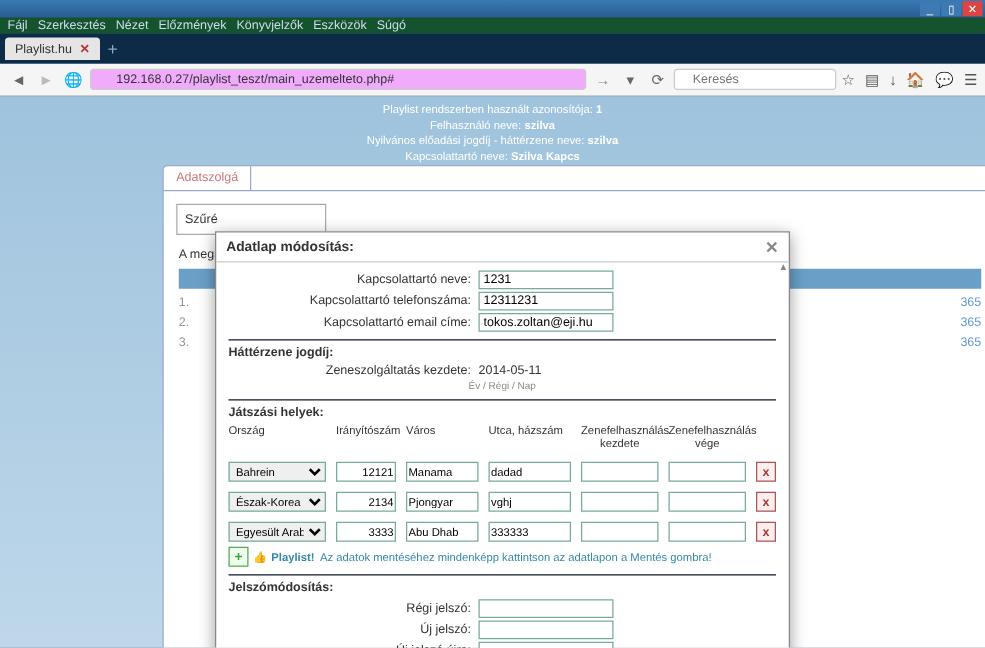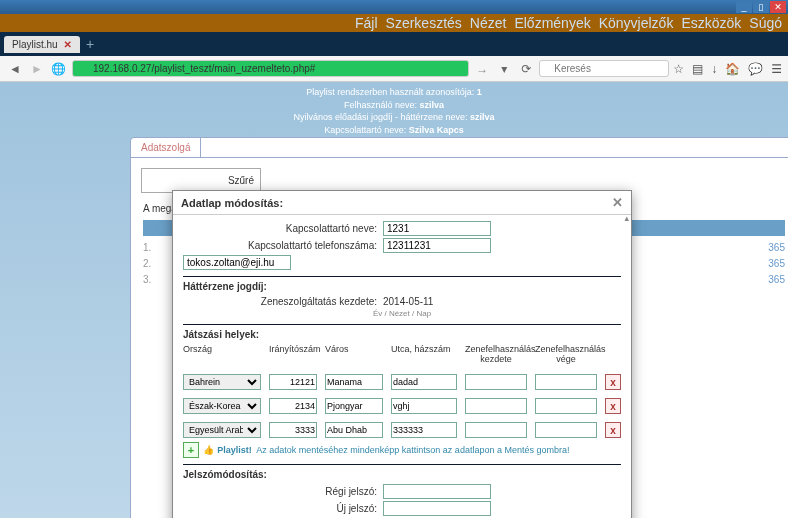--- a/index.html
+++ b/index.html
@@ -1,43 +1,43 @@
 <!DOCTYPE html>
 <html><head>
   <meta charset="utf-8">
   <style>
     * { box-sizing: border-box; margin: 0; padding: 0; }
     body { font-family: Arial, sans-serif; font-size: 11px; background: #2a5c8f; width: 788px; height: 518px; overflow: hidden; position: relative; }
     
     
     .titlebar { background: linear-gradient(#3a7ab5, #2a5c8f); height: 14px; display: flex; justify-content: space-between; align-items: center; padding: 0 2px; color: white; font-size: 9px; }
-    .menubar { background: #a16207; color: #cde; padding: 1px 6px; font-size: 14px; display: flex; gap: 8px; justify-content: flex-end; }
+    .menubar { background: #14532d; color: #cde; padding: 1px 6px; font-size: 10px; display: flex; gap: 8px; }
     .menubar span { cursor: default; }
     .tabbar { background: #0d2a47; height: 24px; display: flex; align-items: center; padding: 0 4px; }
     .tab { background: #e5e5e5; border-radius: 3px 3px 0 0; padding: 3px 8px; font-size: 10px; display: flex; align-items: center; gap: 6px; color: #333; }
     .tab .closex { color: #b33; font-weight: bold; }
     .newtab { color: #8ab; margin-left: 6px; font-size: 14px; }
     .addrbar { background: #f5f5f5; height: 26px; display: flex; align-items: center; padding: 2px 6px; gap: 4px; border-bottom: 1px solid #ccc; }
     .navbtn { width: 18px; height: 18px; display: inline-flex; align-items: center; justify-content: center; color: #666; font-size: 12px; }
-    .url { flex: 1; border: 1px solid #ccc; border-radius: 3px; padding: 2px 18px 2px 20px; font-size: 10px; background: #22c55e; color: #333; position: relative; }
+    .url { flex: 1; border: 1px solid #ccc; border-radius: 3px; padding: 2px 18px 2px 20px; font-size: 10px; background: #f0abfc; color: #333; position: relative; }
     .search { width: 130px; border: 1px solid #ccc; border-radius: 3px; padding: 2px 4px 2px 14px; font-size: 10px; background: white; color: #888; }
     .rbtns { display: flex; gap: 8px; color: #555; font-size: 12px; }
     .wbtns { display: flex; gap: 1px; }
     .wbtn { width: 16px; height: 12px; background: #3d7ab3; color: white; font-size: 9px; display: flex; align-items: center; justify-content: center; }
     .wbtn.close { background: #d44; }
     
     
     .page { height: 454px; background: linear-gradient(#9fc3dd, #bfd8ea); position: relative; overflow: hidden; }
     .banner { text-align: center; color: white; font-size: 9px; padding: 4px; line-height: 1.4; }
     .banner b { font-weight: bold; }
     
     .maincard { position: absolute; left: 130px; top: 55px; width: 668px; height: 390px; background: white; border: 1px solid #9ac; border-radius: 4px; }
     .cardtabs { display: flex; border-bottom: 1px solid #9ac; }
     .ctab { padding: 4px 10px; font-size: 10px; color: #c77; border-right: 1px solid #9ac; }
-    .filterbox { margin: 10px; border: 1px solid #aaa; padding: 6px; font-size: 10px; color: #333; width: 120px; text-align: right; }
+    .filterbox { margin: 10px; border: 1px solid #aaa; padding: 6px; font-size: 10px; color: #333; width: 120px; }
     .megad { margin: 6px 12px; font-size: 10px; color: #333; }
     .tablehdr { background: #6aa0c8; color: white; height: 16px; margin: 6px 12px; }
     .trow { margin: 2px 12px; font-size: 10px; color: #69c; height: 14px; display: flex; }
     .trow .n { width: 12px; color: #999; }
     .trow .v { margin-left: auto; }
     
     
     .modal { position: absolute; left: 172px; top: 108px; width: 460px; height: 346px; background: white; border: 1px solid #888; box-shadow: 0 3px 12px rgba(0,0,0,0.4); z-index: 100; display: flex; flex-direction: column; }
     .mheader { display: flex; justify-content: space-between; align-items: center; padding: 4px 8px; border-bottom: 1px solid #ccc; font-size: 11px; font-weight: bold; color: #333; }
     .mheader .x { color: #888; font-size: 13px; font-weight: bold; cursor: pointer; }
@@ -157,30 +157,31 @@
 
       <div class="frow">
           <span class="flabel">Kapcsolattartó neve:</span>
           <input class="finput" value="1231" style="">
         </div>
       <div class="frow">
           <span class="flabel">Kapcsolattartó telefonszáma:</span>
           <input class="finput" value="12311231" style="">
         </div>
       <div class="frow">
+          <span class="flabel">Kapcsolattartó email címe:</span>
           <input class="finput" value="tokos.zoltan@eji.hu" style="">
         </div>
 
       <div class="fieldset">
         <div class="legend">Háttérzene jogdíj:</div>
         <div class="frow">
             <span class="flabel">Zeneszolgáltatás kezdete:</span>
             <span>2014-05-11</span>
           </div>
-        <div class="datehint">Év / Nézet / Nap</div>
+        <div class="datehint">Év / Régi / Nap</div>
       </div>
 
       <div class="fieldset">
         <div class="legend">Játszási helyek:</div>
         <div class="locgrid">
           <div class="hdr">Ország</div>
           <div class="hdr">Irányítószám</div>
           <div class="hdr">Város</div>
           <div class="hdr">Utca, házszám</div>
           <div class="hdr c">Zenefelhasználás kezdete</div>

